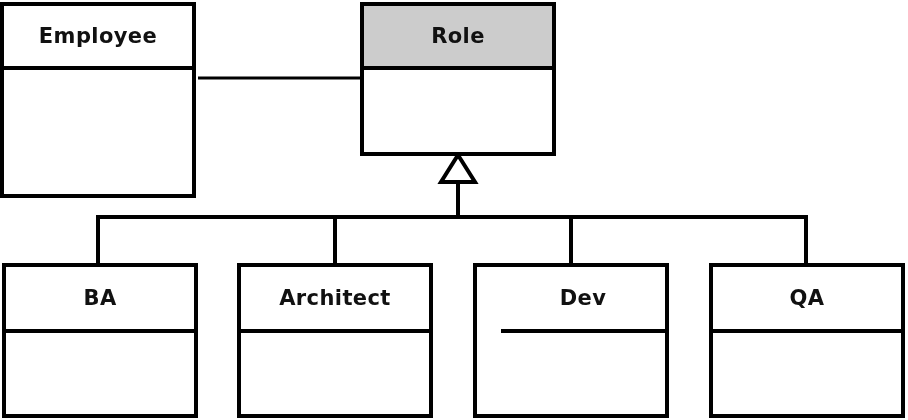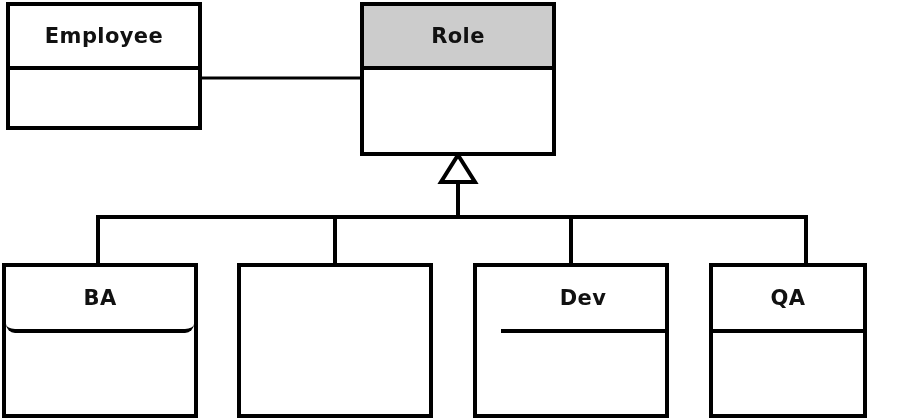--- a/index.html
+++ b/index.html
@@ -72,58 +72,61 @@
     <line x1="96" y1="217" x2="808" y2="217" stroke="#000000" stroke-width="4"></line>
 
     <line x1="98" y1="215" x2="98" y2="263" stroke="#000000" stroke-width="4"></line>
     <line x1="335" y1="215" x2="335" y2="263" stroke="#000000" stroke-width="4"></line>
     <line x1="571" y1="215" x2="571" y2="263" stroke="#000000" stroke-width="4"></line>
     <line x1="806" y1="215" x2="806" y2="263" stroke="#000000" stroke-width="4"></line>
 
     <polygon points="458,155 475,182 441,182" fill="#ffffff" stroke="#000000" stroke-width="4" stroke-linejoin="miter"></polygon>
   </svg>
 
-  <div class="uml-class" style="left:6px; top:2px; width:196px; height:128px;">
+  <div class="uml-class" style="left:0; top:2px; width:196px; height:196px;">
     <div class="uml-header" style="height:64px;">
       <span class="uml-header-label">Employee</span>
     </div>
     <div class="uml-attributes"></div>
 
   </div>
 
   <div class="uml-class" style="left:360px; top:2px; width:196px; height:154px;">
     <div class="uml-header is-shaded" style="height:64px;justify-content:center;">
       <span class="uml-header-label">Role</span>
     </div>
     <div class="uml-attributes"></div>
 
   </div>
 
   <div class="uml-class" style="left:2px; top:263px; width:196px; height:155px;">
-    <div class="uml-header" style="height:66px;border-radius:9px;">
+    <div class="uml-header" style="height:66px;">
       <span class="uml-header-label">BA</span>
     </div>
     <div class="uml-attributes"></div>
 
   </div>
 
   <div class="uml-class" style="left:237px; top:263px; width:196px; height:155px;">
+    <div class="uml-header" style="height:66px;">
+      <span class="uml-header-label">Architect</span>
+    </div>
     <div class="uml-attributes"></div>
 
   </div>
 
   <div class="uml-class" style="left:473px; top:263px; width:196px; height:155px;padding-left:24px;">
     <div class="uml-header" style="height:66px;">
       <span class="uml-header-label">Dev</span>
     </div>
     <div class="uml-attributes"></div>
 
   </div>
 
-  <div class="uml-class" style="left:709px; top:263px; width:158px; height:155px;">
+  <div class="uml-class" style="left:709px; top:263px; width:196px; height:155px;">
     <div class="uml-header" style="height:66px;">
       <span class="uml-header-label">QA</span>
     </div>
     <div class="uml-attributes"></div>
 
   </div>
 
 </div>
 
 </body></html>

